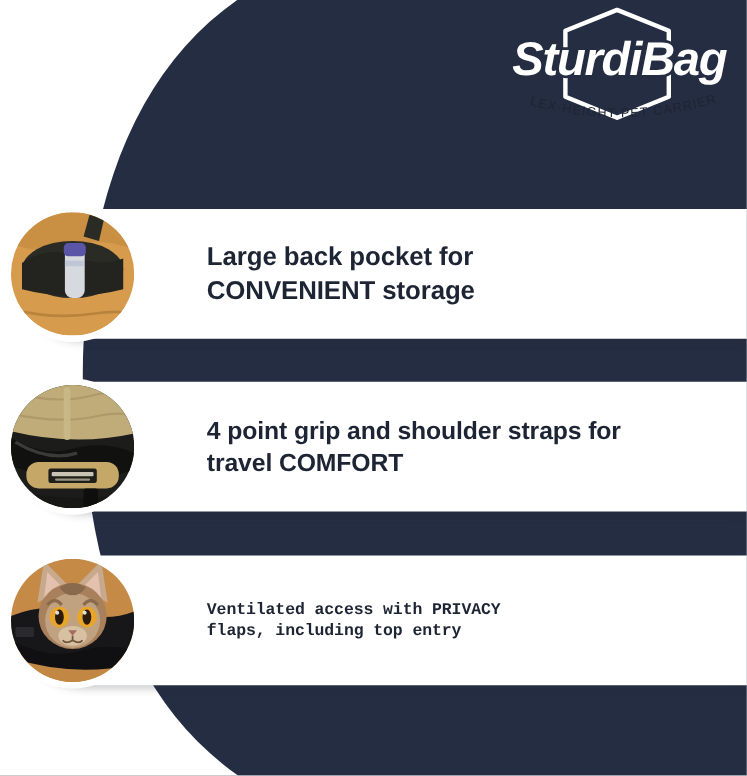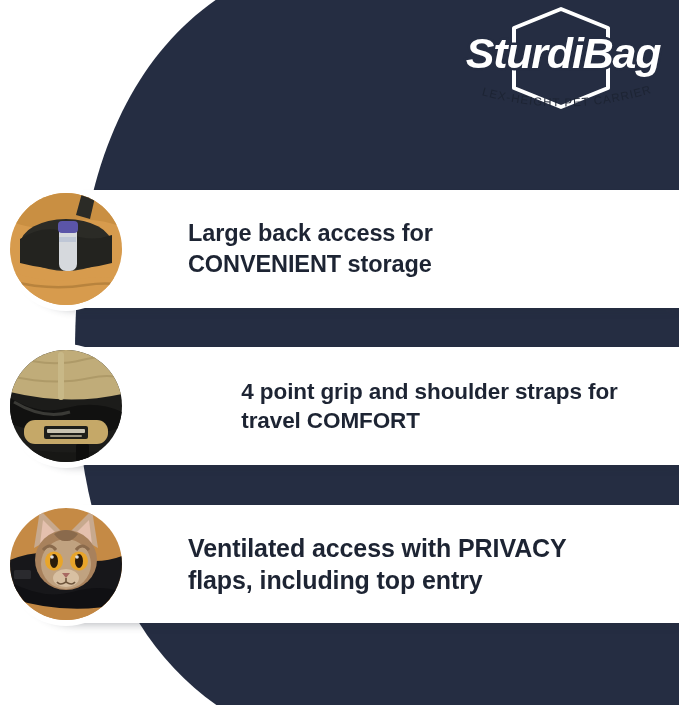--- a/index.html
+++ b/index.html
@@ -33,21 +33,21 @@
     position:absolute;
     left:16px; right:0;
     height:118px;
     background:#ffffff;
     border-radius:62px 0 0 62px;
     box-shadow:0 5px 9px -3px rgba(40,45,60,.30);
     z-index:3;
     display:flex; align-items:center;
   }
   #card-1 { top:190px; }
-  #card-2 { top:347px;justify-content:center; }
+  #card-2 { top:347px; }
   #card-3 { top:505px; }
 
   .thumb-wrap {
     position:absolute;
     left:-12px; top:-3px;
     width:124px; height:124px;
     border-radius:50%;
     background:#ffffff;
     padding:6px;
     z-index:5;
@@ -64,21 +64,21 @@
     margin-left:172px;
     padding-right:8px;
     color:#1d2433;
     font-size:23.5px;
     font-weight:700;
     line-height:1.30;
     letter-spacing:-0.1px;
     white-space:pre-line;
   }
   #card-2 .card-text { font-size:22.5px; }
-  #card-3 .card-text { font-size:25px; }
+  #card-3 .card-text { font-size:15px;font-family:Liberation Mono, monospace; }
 </style>
 </head>
 <body>
 
 <svg id="backdrop" viewBox="0 0 679 705" preserveAspectRatio="none">
   <defs>
     <clipPath id="clipEllipse">
       <path d="M 679 -40 L 679 745 L 300 745
                C 150 700 75 560 75 352
                C 75 144 150 4 300 -40 Z"></path>
@@ -118,21 +118,21 @@
         <path d="M10 46 Q34 30 58 40 Q80 50 102 42 L102 70 Q56 82 10 70 Z" fill="#23231F"></path>
         <rect x="49" y="32" width="18" height="46" rx="7" fill="#E6E9EE" opacity=".92"></rect>
         <rect x="48" y="28" width="20" height="12" rx="4" fill="#5B55A8"></rect>
         <rect x="49" y="44" width="17" height="5" fill="#B9C2D4" opacity=".8"></rect>
         <path d="M0 78 Q34 92 70 86 Q94 82 112 86 L112 112 H0 Z" fill="#D79B4D"></path>
         <path d="M0 88 Q40 98 76 92 Q96 89 112 92" fill="none" stroke="#B8833D" stroke-width="2.5"></path>
         <path d="M72 0 L86 0 L80 26 L66 22 Z" fill="#2B2B26"></path>
       </svg>
     </div>
   </div>
-  <div class="card-text">Large back access for
+  <div class="card-text">Large back pocket for
 CONVENIENT storage</div>
 </div>
 
 <div class="card" id="card-2">
   <div class="thumb-wrap">
     <div class="thumb">
       <svg viewBox="0 0 112 112">
         <rect width="112" height="112" fill="#1C1C1A"></rect>
         <path d="M0 0 H112 V44 Q58 56 0 42 Z" fill="#C0AC79"></path>
         <path d="M0 6 Q40 18 72 10 Q96 4 112 10" fill="none" stroke="#AE9A68" stroke-width="2"></path>

